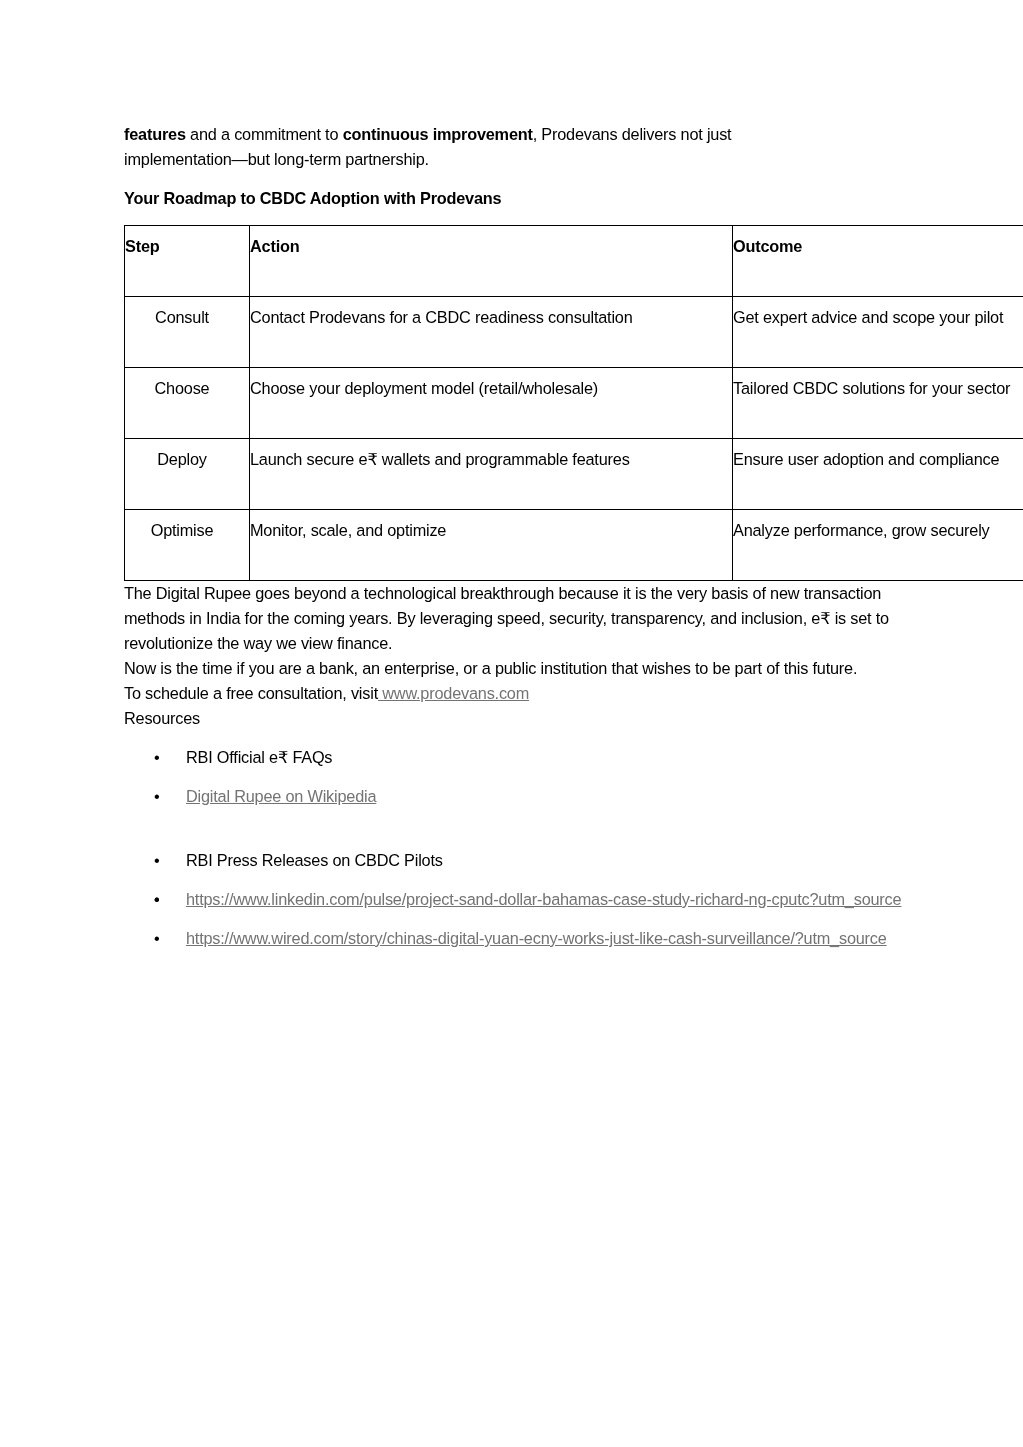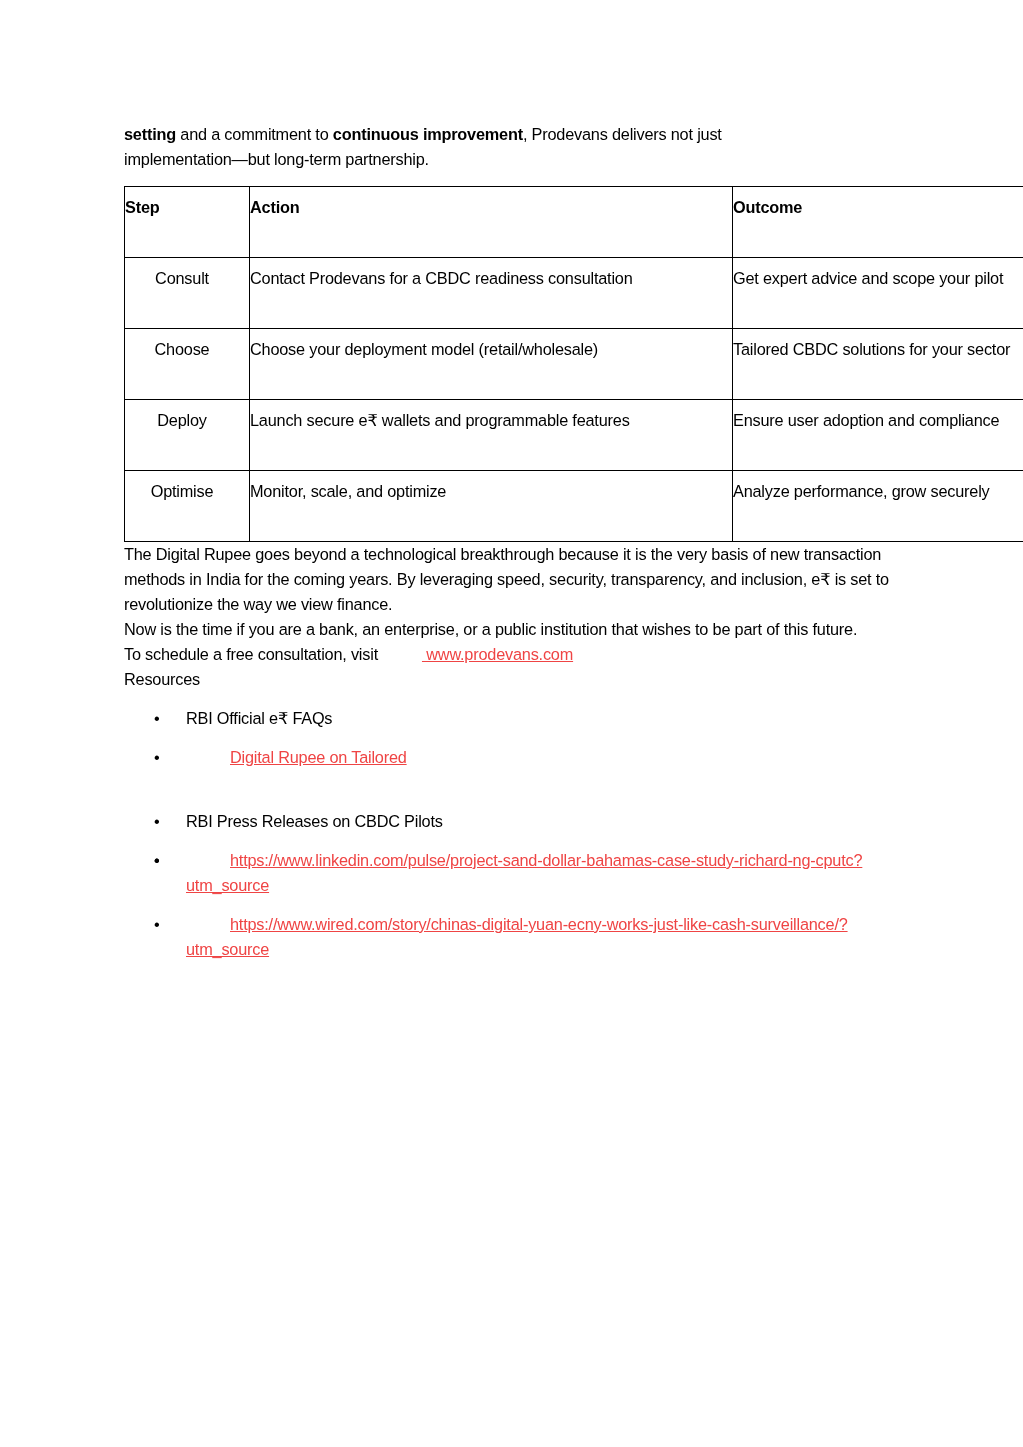--- a/index.html
+++ b/index.html
@@ -5,40 +5,41 @@
   html, body { margin: 0; padding: 0; }
   body {
     width: 1023px; height: 1447px; overflow: hidden; background: #ffffff;
     font-family: "Liberation Sans", "DejaVu Sans", sans-serif;
     color: #000000; position: relative;
   }
   .page { position: absolute; left: 124px; top: 122px; width: 900px; font-size: 16.3px; letter-spacing: -0.2px; }
   p { margin: 0; line-height: 25px; }
   .lead { width: 700px; }
   .heading { font-weight: bold; margin-top: 14px; }
-  .link { color: #ef4444; text-decoration: underline; cursor: pointer; padding-left: 44px; }
+  .link { color: #737373; text-decoration: underline; cursor: pointer; }
   table { border-collapse: collapse; margin-top: 14px; width: 930px; table-layout: fixed; }
   td, th { border: 1.5px solid #000; height: 59px; vertical-align: top; padding: 11px 10px 0 0; text-align: left; font-weight: normal; white-space: nowrap; overflow: hidden; }
   th { font-weight: bold; }
   td.step { text-align: center; }
   col.c1 { width: 125px; } col.c2 { width: 483px; } col.c3 { width: 322px; }
   .after-table { margin-top: 2px; }
   .gap { }
   .wide { width: 780px; }
   ul { margin: 14px 0 0 0; padding: 0; list-style: none; }
   li { position: relative; padding-left: 62px; line-height: 25px; margin-bottom: 14px; width: 720px; }
   li .bullet { position: absolute; left: 30px; top: 0; }
   li.spaced { margin-top: 39px; }
 </style>
 </head>
 <body>
 
 <div class="page">
-  <p class="lead"><b>setting</b><span> and a commitment to </span><b>continuous improvement</b><span>, Prodevans delivers not just implementation—but long-term partnership.</span></p>
+  <p class="lead"><b>features</b><span> and a commitment to </span><b>continuous improvement</b><span>, Prodevans delivers not just implementation—but long-term partnership.</span></p>
 
+  <p class="heading">Your Roadmap to CBDC Adoption with Prodevans</p>
 
   <table>
     <colgroup>
         <col class="c1">
         <col class="c2">
         <col class="c3">
       </colgroup>
     <tbody>
         <tr>
       <th>Step</th>
@@ -68,19 +69,19 @@
   </tbody>
     </table>
 
   <p class="gap wide">The Digital Rupee goes beyond a technological breakthrough because it is the very basis of new transaction methods in India for the coming years. By leveraging speed, security, transparency, and inclusion, e₹ is set to revolutionize the way we view finance.</p>
   <p class="gap wide">Now is the time if you are a bank, an enterprise, or a public institution that wishes to be part of this future.</p>
   <p class="gap"><span>To schedule a free consultation, visit</span><span class="link"> www.prodevans.com</span></p>
   <p class="gap">Resources</p>
 
   <ul>
     <li><span class="bullet">•</span><span>RBI Official e₹ FAQs</span></li>
-    <li><span class="bullet">•</span><span class="link">Digital Rupee on Tailored</span></li>
+    <li><span class="bullet">•</span><span class="link">Digital Rupee on Wikipedia</span></li>
     <li class="spaced"><span class="bullet">•</span><span>RBI Press Releases on CBDC Pilots</span></li>
     <li><span class="bullet">•</span></li>
     <li><span class="bullet">•</span><span class="link">https://www.linkedin.com/pulse/project-sand-dollar-bahamas-case-study-richard-ng-cputc?utm_source</span></li>
     <li><span class="bullet">•</span><span class="link">https://www.wired.com/story/chinas-digital-yuan-ecny-works-just-like-cash-surveillance/?utm_source</span></li>
   </ul>
 </div>
 
 </body></html>

